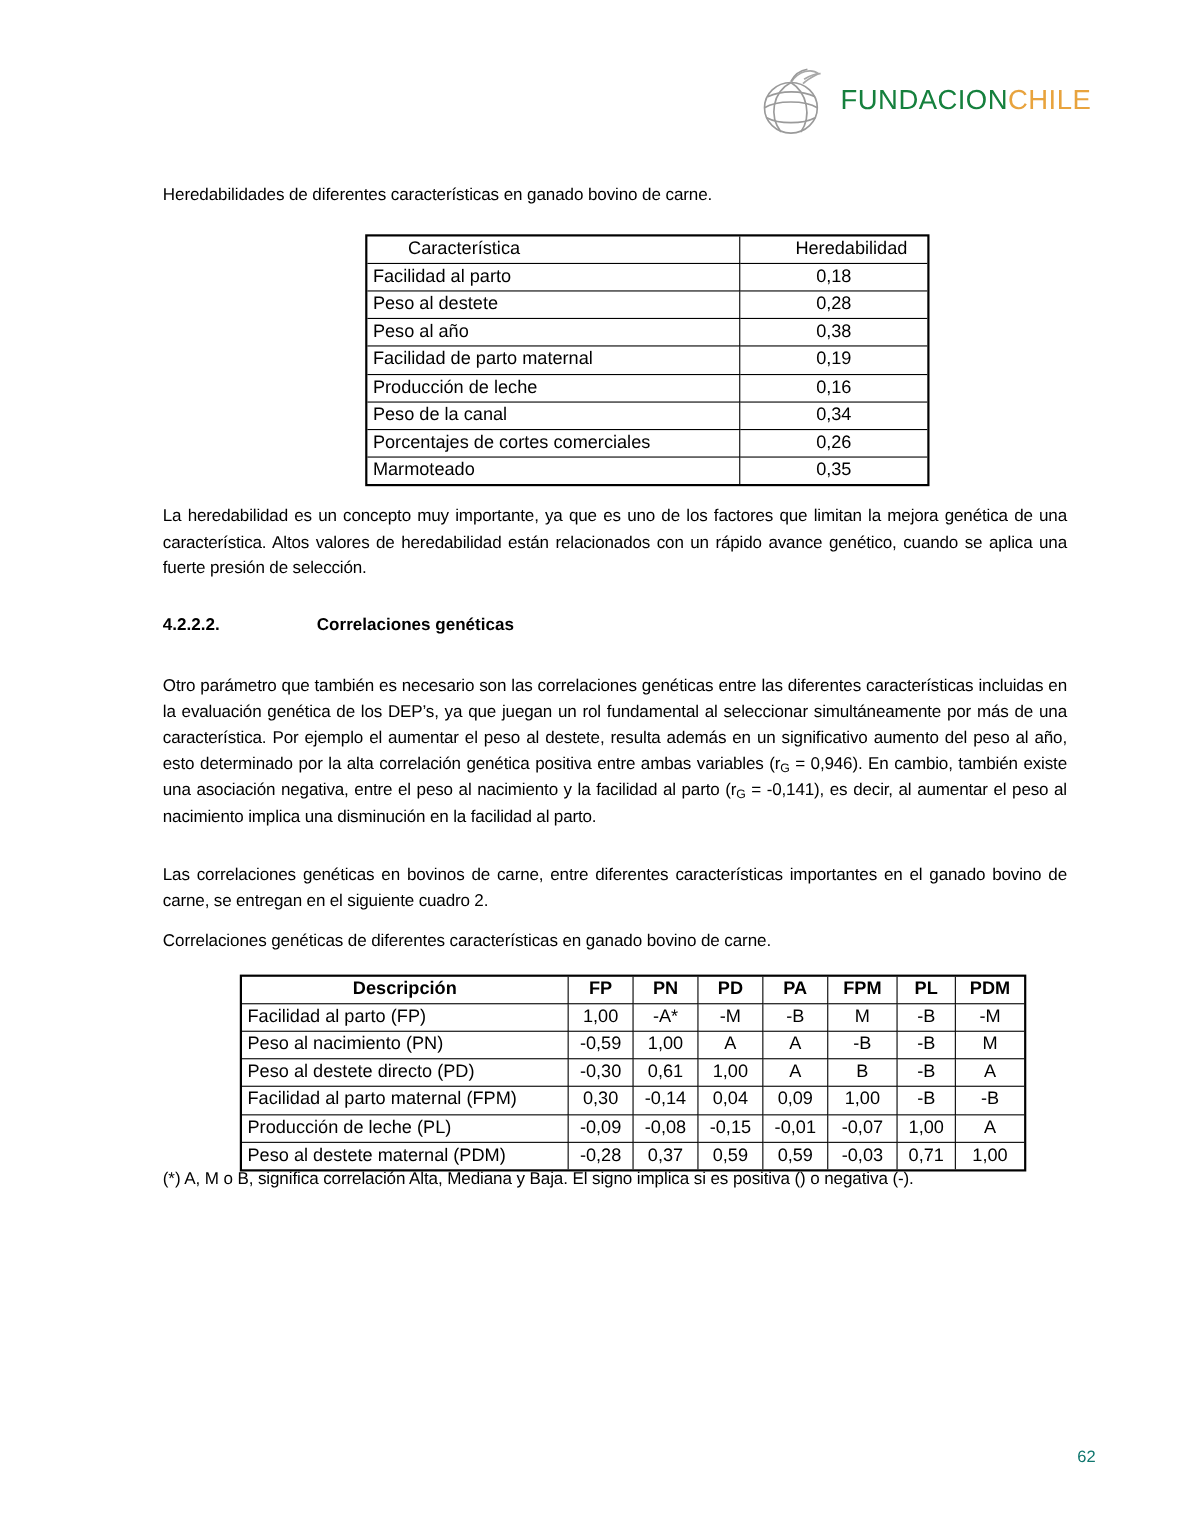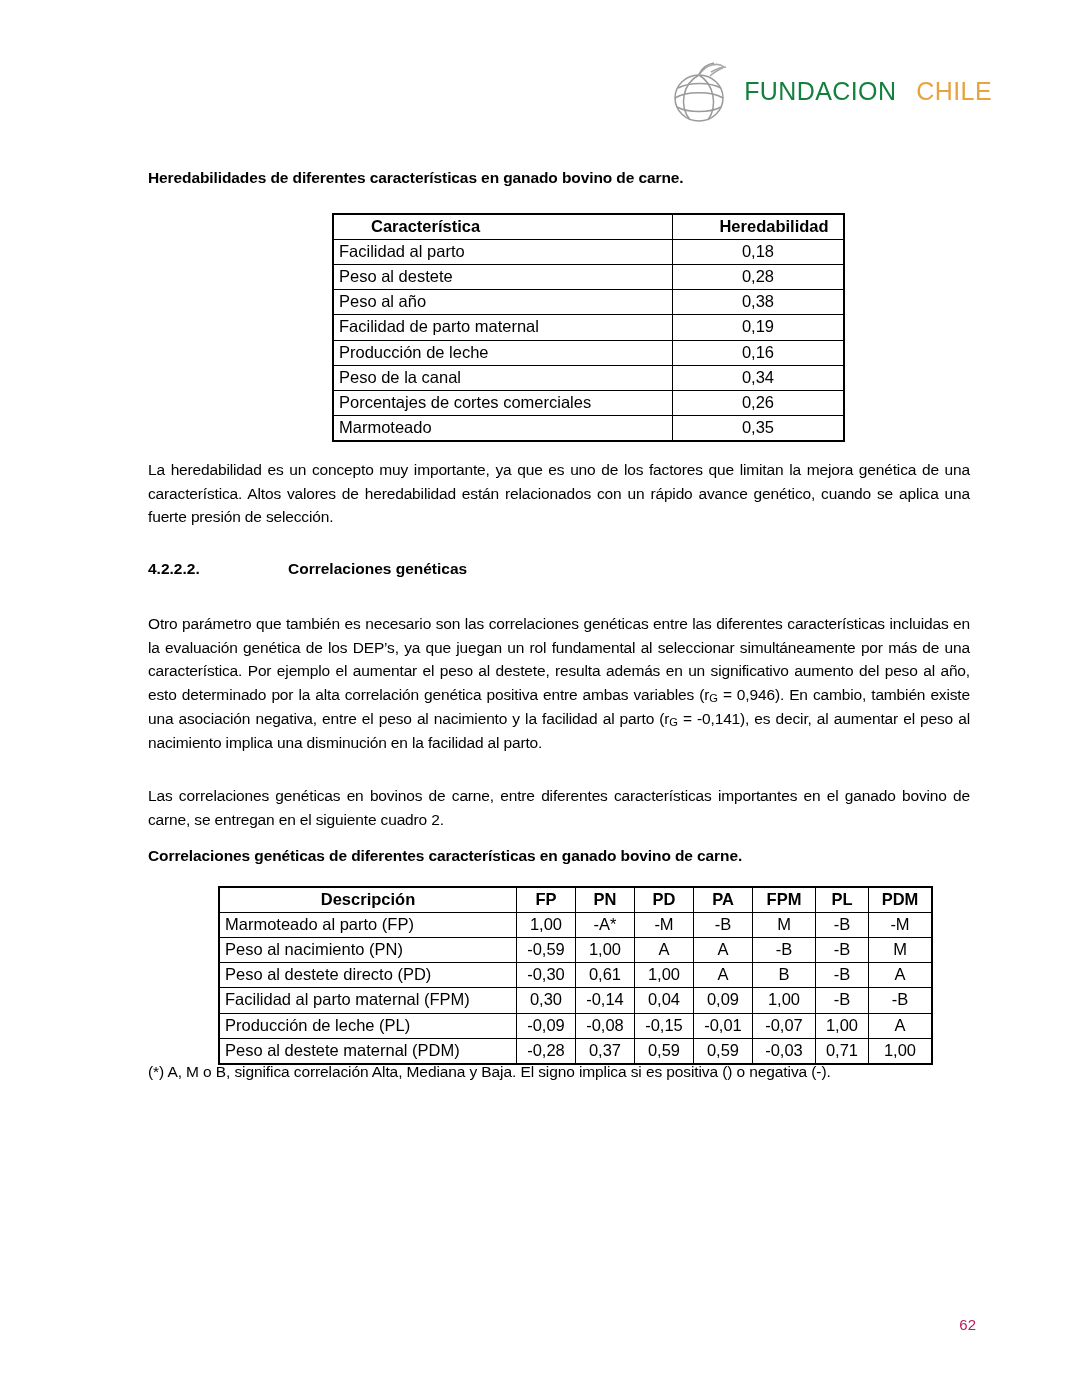--- a/index.html
+++ b/index.html
@@ -38,32 +38,32 @@
   }
   .logo-word {
     font-family: "Liberation Sans", sans-serif;
     font-size: 25px;
     letter-spacing: 0.4px;
     white-space: nowrap;
     line-height: 1;
     padding-bottom: 2px;
   }
   .logo-word .w1 { color: #15803d; }
-  .logo-word .w2 { color: #e8a33d; margin-left: 20px; }
+  .logo-word .w2 { color: #e8a33d; }
 
   
   .content {
     position: absolute;
     left: 148px;
     top: 0;
     width: 822px;
   }
   .bold-caption {
     font-size: 15.5px;
-    font-weight: bold;
+    font-weight: normal;
     line-height: 1.35;
     letter-spacing: -0.1px;
   }
   p.body {
     font-size: 15.5px;
     line-height: 1.52;
     text-align: justify;
     margin: 0;
     letter-spacing: -0.15px;
   }
@@ -99,21 +99,21 @@
   .tbl-wrap table tr td:first-child,
   .tbl-wrap table tr th:first-child { border-left: 0; }
   .tbl-wrap table tr td:last-child,
   .tbl-wrap table tr th:last-child { border-right: 0; }
   .tbl-wrap table tr:first-child td,
   .tbl-wrap table tr:first-child th { border-top: 0; }
   .tbl-wrap table tr:last-child td { border-bottom: 0; }
 
   
   #table-heredabilidad { position: absolute; left: 332px; top: 213px; }
-  #table-heredabilidad th { font-weight: bold; padding-left: 37px; }
+  #table-heredabilidad th { font-weight: normal; padding-left: 37px; }
   #table-heredabilidad .c-name { width: 296px; text-align: left; }
   #table-heredabilidad .c-val  { width: 128px; text-align: center; }
   #table-heredabilidad th.c-name { text-align: left; }
   #table-heredabilidad th.c-val  { text-align: center; }
 
   
   #table-correlaciones { position: absolute; left: 218px; top: 886px; }
   #table-correlaciones th { font-weight: bold; text-align: center; }
   #table-correlaciones th.c-desc { width: 286px; }
   #table-correlaciones td.c-desc { text-align: left; }
@@ -129,24 +129,24 @@
   .footnote {
     position: absolute;
     left: 148px;
     top: 1063px;
     font-size: 15.5px;
     letter-spacing: -0.1px;
   }
 
   .page-number {
     position: absolute;
-    right: 104px;
+    right: 84px;
     top: 1316px;
     font-size: 15px;
-    color: #be185d;
+    color: #0f766e;
   }
 </style>
 </head>
 <body>
 
 <div class="page">
 
   <div class="header">
     <span>
       <svg class="logo-mark" viewBox="0 0 72 68" xmlns="http://www.w3.org/2000/svg">
@@ -248,21 +248,21 @@
           <th class="c-desc">Descripción</th>
           <th class="w-fp">FP</th>
           <th class="w-pn">PN</th>
           <th class="w-pd">PD</th>
           <th class="w-pa">PA</th>
           <th class="w-fpm">FPM</th>
           <th class="w-pl">PL</th>
           <th class="w-pdm">PDM</th>
         </tr>
         <tr>
-          <td class="c-desc">Marmoteado al parto (FP)</td>
+          <td class="c-desc">Facilidad al parto (FP)</td>
           <td class="c-num w-fp">1,00</td>
           <td class="c-num w-pn">-A*</td>
           <td class="c-num w-pd">-M</td>
           <td class="c-num w-pa">-B</td>
           <td class="c-num w-fpm">M</td>
           <td class="c-num w-pl">-B</td>
           <td class="c-num w-pdm">-M</td>
         </tr>
         <tr>
           <td class="c-desc">Peso al nacimiento (PN)</td>

